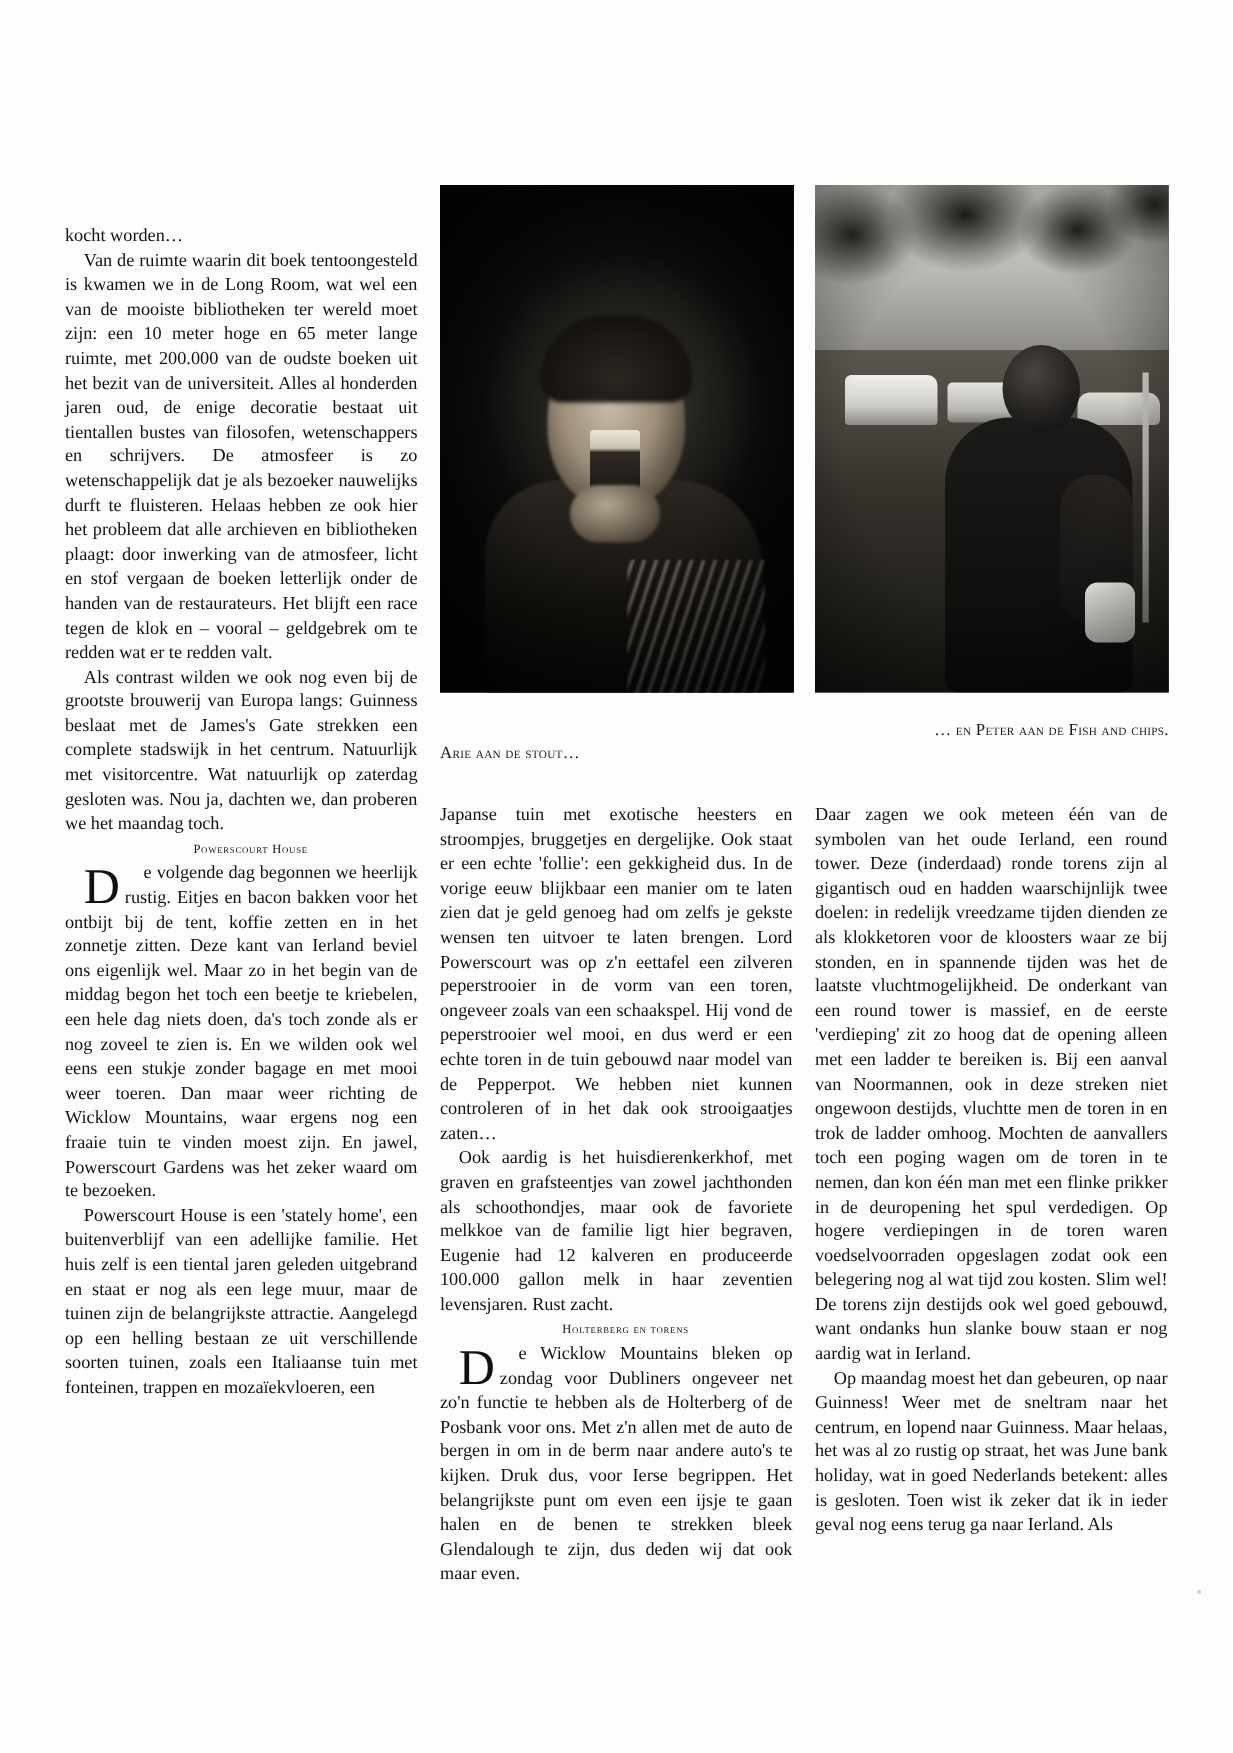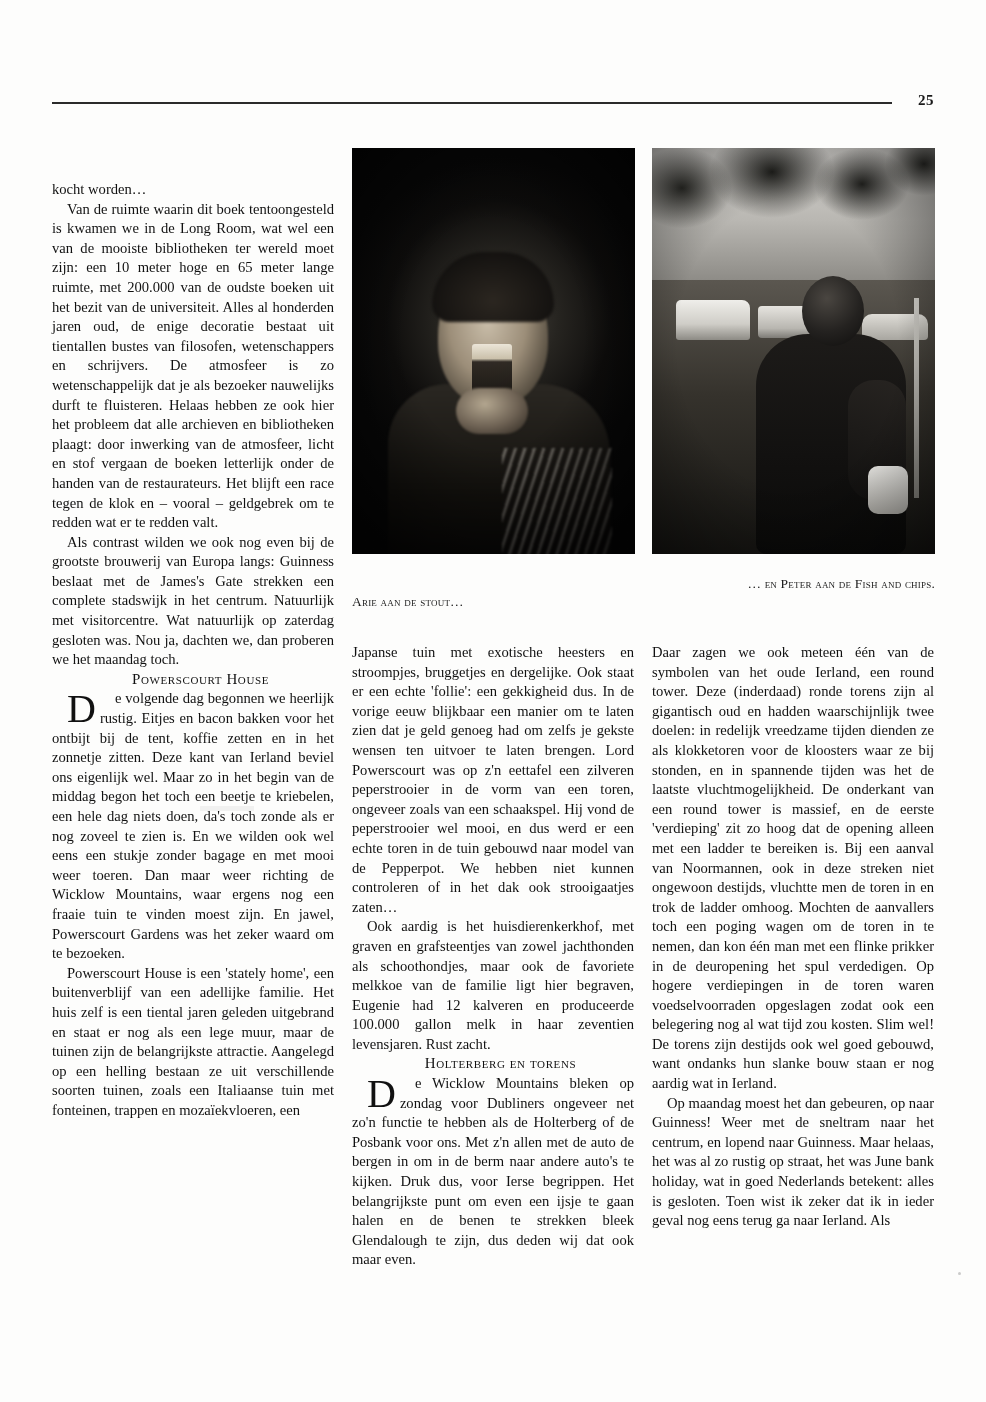--- a/index.html
+++ b/index.html
@@ -238,21 +238,21 @@
   .smallcaps {
     font-variant: small-caps;
     letter-spacing: 0.2px;
     margin-top: 28px;
   }
 
   
   .section-head {
     text-align: center;
     font-variant: small-caps;
-    font-size: 15px;
+    font-size: 10px;
     letter-spacing: 0.6px;
     margin: 13px 0 7px 0;
     text-indent: 0;
     color: #111;
   }
 
   
   .dropcap-para {
     text-indent: 0;
     position: relative;
@@ -275,24 +275,20 @@
     opacity: 0.5;
   }
   #mark1 { left: 958px; top: 1272px; width: 3px; height: 3px; border-radius: 50%; }
   #mark2 { left: 200px; top: 806px; width: 54px; height: 5px; opacity: 0.12; }
 </style>
 </head>
 <body>
 
 <div class="page">
 
-  <div class="header">
-    <div class="header-rule"></div>
-    <div class="page-number">25</div>
-  </div>
 
   <div class="photo" id="photo1">
     <div class="scene">
       <div class="p1-bg"></div>
       <div class="p1-body"></div>
       <div class="p1-head"></div>
       <div class="p1-hair"></div>
       <div class="p1-glass"></div>
       <div class="p1-hand"></div>
       <div class="p1-stripes"></div>

